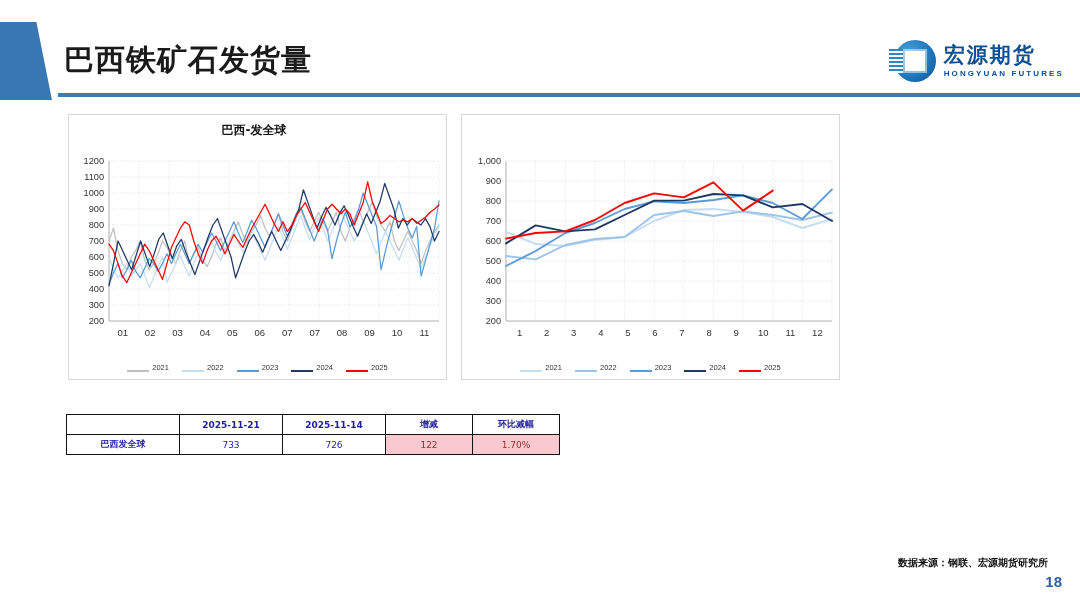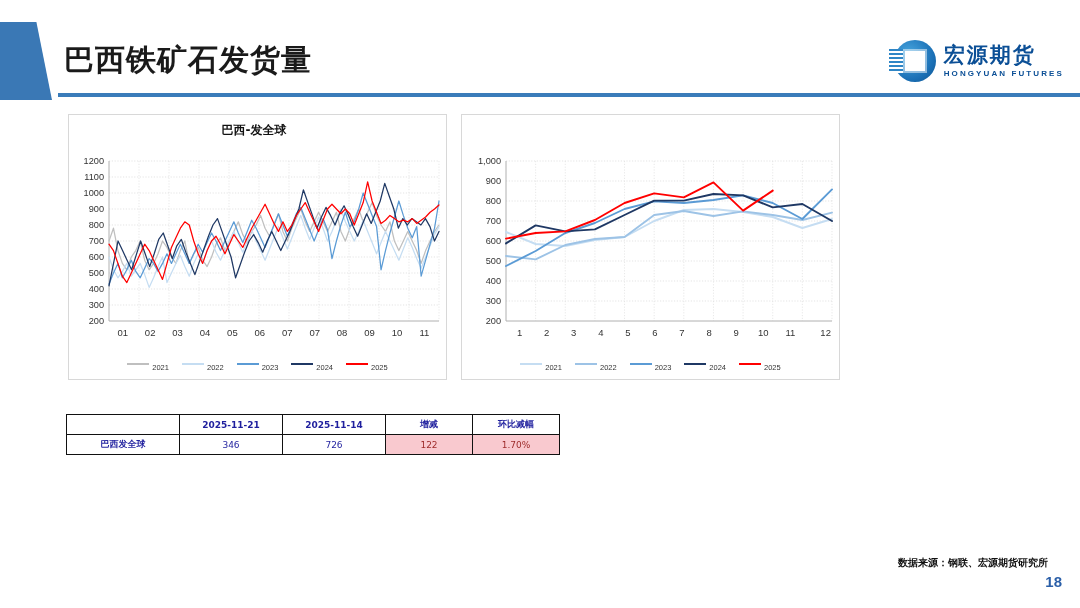--- a/index.html
+++ b/index.html
@@ -39,21 +39,21 @@
   .chart-box.right{width:378px;height:264px;}
   .chart-title{position:absolute;left:0;right:7px;top:7px;text-align:center;
     font-size:12px;font-weight:bold;color:#111;
     font-family:"DejaVu Sans","Liberation Sans",sans-serif;}
   .plot-wrap{position:absolute;left:0;top:40px;width:100%;height:180px;}
   .plot-wrap svg{display:block;}
   .xaxis{position:absolute;left:0;right:0;display:flex;font-size:9.5px;color:#333;}
   .xaxis span{text-align:center;}
   .legend{position:absolute;left:0;right:0;bottom:7px;display:flex;justify-content:center;
     gap:13px;font-size:7.5px;color:#333;}
-  .legend .li{display:flex;align-items:flex-start;gap:3px;}
+  .legend .li{display:flex;align-items:flex-end;gap:3px;}
   .legend .sw{display:inline-block;width:22px;height:2.4px;}
 
   
   #data-table{position:absolute;left:66px;top:414px;border-collapse:collapse;
     font-family:"DejaVu Sans","Liberation Sans",sans-serif;border-radius:14px;}
   #data-table td,#data-table th{border:1px solid #111;height:19px;padding:0 4px;
     text-align:center;font-size:9px;}
   #data-table th{font-weight:bold;color:#1f1f9e;}
   #data-table td.rowhead{font-weight:bold;color:#1f1f9e;width:104px;}
   #data-table td.val{color:#1f1f9e;width:94px;}
@@ -215,21 +215,21 @@
         <span style="flex: 1 1 0px;">2</span>
         <span style="flex: 1 1 0px;">3</span>
         <span style="flex: 1 1 0px;">4</span>
         <span style="flex: 1 1 0px;">5</span>
         <span style="flex: 1 1 0px;">6</span>
         <span style="flex: 1 1 0px;">7</span>
         <span style="flex: 1 1 0px;">8</span>
         <span style="flex: 1 1 0px;">9</span>
         <span style="flex: 1 1 0px;">10</span>
         <span style="flex: 1 1 0px;">11</span>
-        <span style="flex: 1 1 0px; text-align: right;">12</span>
+        <span style="flex: 1 1 0px;">12</span>
       </div>
     <div class="legend" id="legend-monthly">
         <div class="li">
           <span class="sw" style="background: rgb(197, 221, 242);"></span>
           <span>2021</span>
         </div>
         <div class="li">
           <span class="sw" style="background: rgb(157, 195, 230);"></span>
           <span>2022</span>
         </div>
@@ -256,21 +256,21 @@
       <th></th>
       <th>2025-11-21</th>
       <th>2025-11-14</th>
       <th class="hi-h">增减</th>
       <th class="hi-h">环比减幅</th>
     </tr>
   </thead>
   <tbody>
     <tr>
       <td class="rowhead">巴西发全球</td>
-      <td class="val">346</td>
+      <td class="val">733</td>
       <td class="val">726</td>
       <td class="hi">122</td>
       <td class="hi">1.70%</td>
     </tr>
   </tbody>
 </table>
 
 <div id="source-note">数据来源：钢联、宏源期货研究所</div>
 <div id="page-number">18</div>
 

